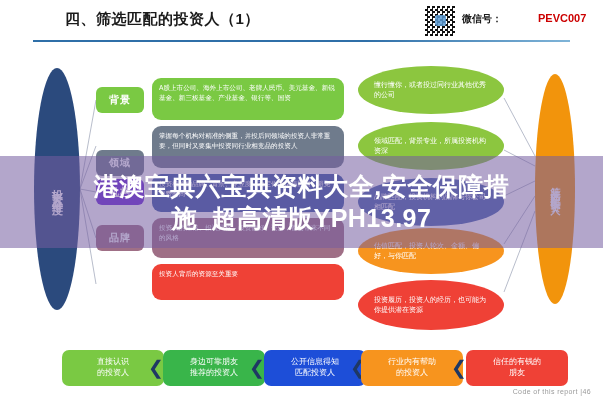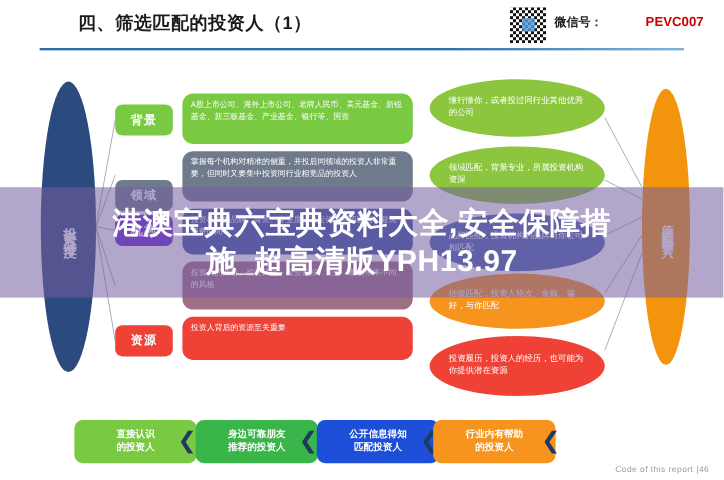--- a/index.html
+++ b/index.html
@@ -84,21 +84,21 @@
     display:flex;align-items:center;justify-content:flex-start;
     color:#fff;font-size:7px;line-height:1.5;
     padding:0 16px;box-sizing:border-box;
   }
 
   
   .flow{position:absolute;left:0;top:350px;width:603px;height:42px;}
   .flow-box{
     position:absolute;top:0;width:102px;height:36px;border-radius:7px;
     display:flex;align-items:center;justify-content:center;text-align:center;
-    color:#fff;font-size:8px;line-height:1.35;font-weight:700;
+    color:#fff;font-size:8px;line-height:1.35;font-weight:400;
   }
   .chev{
     position:absolute;top:7px;width:14px;height:22px;
     color:#1f3864;font-size:19px;font-weight:700;line-height:22px;
     text-align:center;
   }
   .footer{
     position:absolute;right:12px;bottom:5px;
     font-size:7px;color:#9a9a9a;letter-spacing:.4px;
   }
@@ -158,22 +158,22 @@
 
     <div class="chip" style="top:41px;background:#7ac943;">
       <span>背景</span>
       </div>
     <div class="chip" style="top:104px;background:#6f7b8c;">
       <span>领域</span>
       </div>
     <div class="chip" style="top:133px;background:#6d28d9;text-decoration:underline;">
       <span>机构</span>
       </div>
-    <div class="chip" style="top:225px;background:#ef4136;">
-      <span>资源</span>
+    <div class="chip" style="top:179px;background:#9f6f86;">
+      <span>品牌</span>
       </div>
 
     <div class="desc" style="top:32px;height:42px;background:#7ac943;">
       <span>A股上市公司、海外上市公司、老牌人民币、美元基金、新锐基金、新三板基金、产业基金、银行等、国资</span></div>
     <div class="desc" style="top:80px;height:42px;background:#6f7b8c;">
       <span>掌握每个机构对精准的侧重，并投后同领域的投资人非常重要，但同时又要集中投资同行业相竞品的投资人</span></div>
     <div class="desc" style="top:128px;height:38px;background:#3b5aa6;">
       <span>投资机构的品牌、背景、专业度，决定你的估值区间、避免浪费时间</span></div>
     <div class="desc" style="top:172px;height:40px;background:#9f6f86;">
       <span>投资人的性格、投资风格、投资偏好、资源，都会带来不同的风格</span></div>
@@ -207,20 +207,23 @@
       </div>
     <div class="chev" style="left:249px;">❮</div>
     <div class="flow-box" style="left:264px;background:#1d4ed8;">
       <span>公开信息得知<br>匹配投资人</span>
       </div>
     <div class="chev" style="left:350px;">❮</div>
     <div class="flow-box" style="left:361px;background:#f7941e;">
       <span>行业内有帮助<br>的投资人</span>
       </div>
     <div class="chev" style="left:451px;">❮</div>
+    <div class="flow-box" style="left:466px;background:#ef4136;">
+      <span>信任的有钱的<br>朋友</span>
+      </div>
   </div>
 
   <div class="footer">Code of this report  |46</div>
 
   <div class="wm-band"></div>
   <div class="wm-text">
     <div>港澳宝典六宝典资料大全,安全保障措</div>
     <div>施_超高清版YPH13.97</div>
   </div>
 

